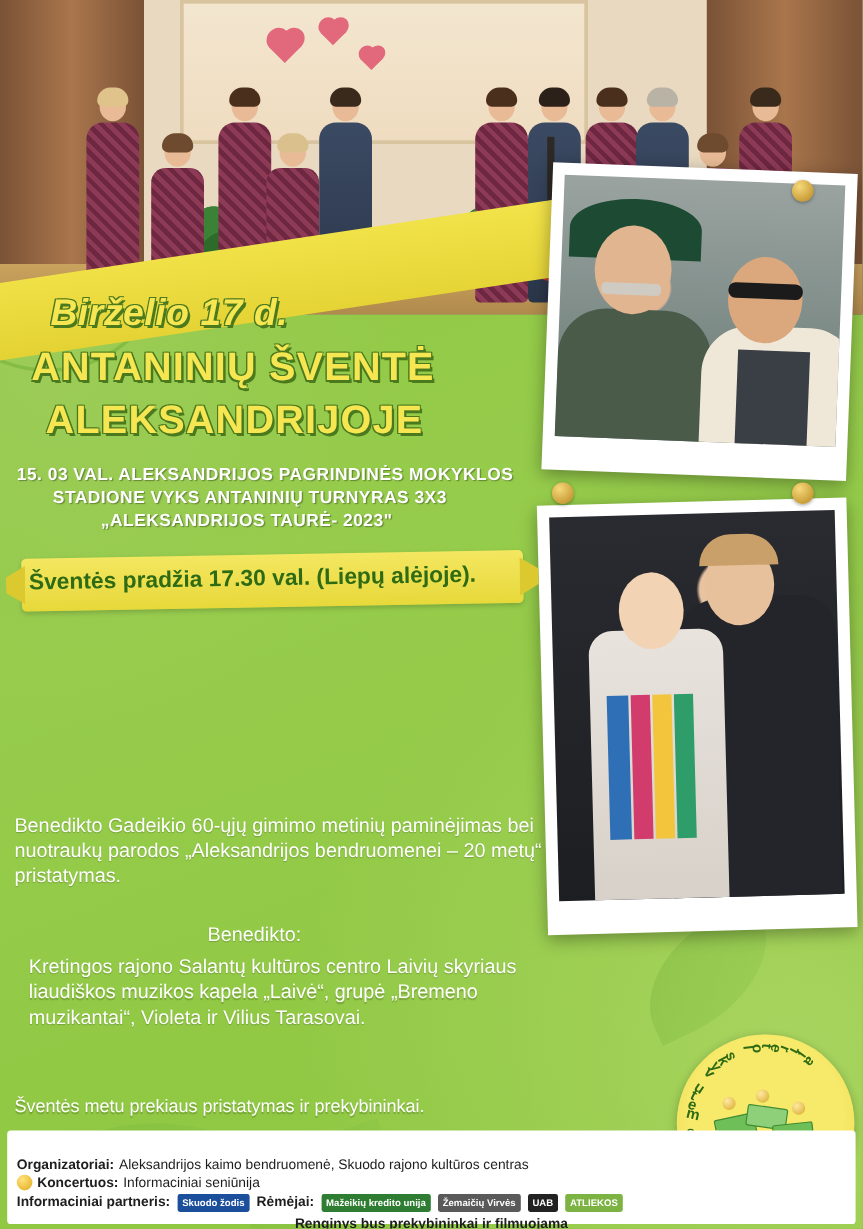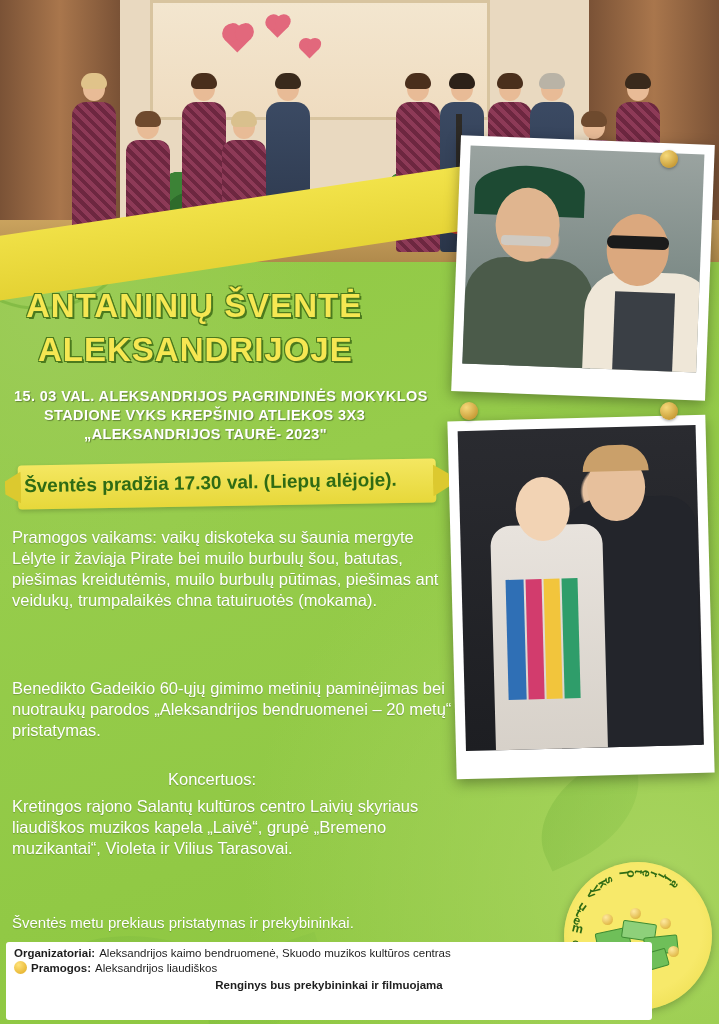--- a/index.html
+++ b/index.html
@@ -220,21 +220,21 @@
     position: absolute;
     color: #ffffff;
     font-size: 16.5px;
     line-height: 21px;
     width: 440px;
     text-shadow: 0 1px 1px rgba(0,0,0,.22);
   }
   #p-kids { left: 12px; top: 527px; }
   #p-bened { left: 12px; top: 678px; }
   #p-concert-label { left: 12px; top: 769px; width: 400px; text-align: center; font-size: 16.5px; }
-  #p-concert { left: 12px; top: 796px; }
+  #p-concert { left: 24px; top: 796px; }
   #p-trade { left: 12px; top: 912px; font-size: 15px; }
 
   
   #lottery {
     position: absolute;
     left: 564px; top: 862px;
     width: 148px; height: 148px;
     border-radius: 50%;
     background: radial-gradient(circle at 50% 45%, #f7e96a 0 58%, #e8d945 100%);
     box-shadow: 0 2px 8px rgba(0,0,0,.25);
@@ -260,24 +260,24 @@
     position: absolute;
     left: 50%; top: 50%;
     transform-origin: 0 0;
     white-space: pre;
   }
 
   
   #footer {
     position: absolute;
     left: 6px; bottom: 4px;
-    width: 646px; height: 78px;
+    width: 707px; height: 78px;
     background: #ffffff;
     border-radius: 3px;
-    padding: 4px 8px;
+    padding: 22px 8px;
     font-size: 11.5px;
     color: #1e1e1e;
     line-height: 14.5px;
   }
   #footer b { font-weight: bold; }
   .f-row { display: flex; align-items: center; gap: 4px; flex-wrap: wrap; }
   .f-line3 { display: flex; align-items: center; gap: 6px; margin-top: 2px; }
   .logo {
     display: inline-block; height: 15px; border-radius: 2px;
     font-size: 8px; color: #fff; padding: 1px 4px; line-height: 13px;
@@ -424,36 +424,36 @@
       <div class="p-shape" style="left:40px;top:36px;width:86px;height:110px;background:#e8d49a;border-radius:44px 44px 30px 30px;opacity:.75;z-index:-1;"></div>
     </div>
   </div>
 
   <div class="gold-dot" style="left:660px;top:150px;"></div>
   <div class="gold-dot" style="left:660px;top:402px;"></div>
   <div class="gold-dot" style="left:460px;top:402px;"></div>
 
   <div id="content">
 
+    <div class="headline" id="h-date">Birželio 17 d.</div>
     <div class="headline" id="h-title1">ANTANINIŲ ŠVENTĖ</div>
     <div class="headline" id="h-title2">ALEKSANDRIJOJE</div>
 
     <div class="subline" id="s1">15. 03 VAL. ALEKSANDRIJOS PAGRINDINĖS MOKYKLOS</div>
-    <div class="subline" id="s2">STADIONE VYKS KREPŠINIO ATLIEKOS 3X3</div>
+    <div class="subline" id="s2">STADIONE VYKS ANTANINIŲ TURNYRAS 3X3</div>
     <div class="subline" id="s3">„ALEKSANDRIJOS TAURĖ- 2023"</div>
 
     <div id="start-banner">
       <div class="tail-l"></div>
         <div class="tail-r"></div>
     </div>
     <div id="start-text">Šventės pradžia 17.30 val. (Liepų alėjoje).</div>
 
-    <div class="body-text" id="p-kids">Pramogos vaikams: vaikų diskoteka su šaunia mergyte Lėlyte ir žaviąja Pirate bei muilo burbulų šou, batutas, piešimas kreidutėmis, muilo burbulų pūtimas, piešimas ant veidukų, trumpalaikės chna tatuiruotės (mokama).</div>
     <div class="body-text" id="p-bened">Benedikto Gadeikio 60-ųjų gimimo metinių paminėjimas bei nuotraukų parodos „Aleksandrijos bendruomenei – 20 metų“ pristatymas.</div>
-    <div class="body-text" id="p-concert-label">Koncertuos:</div>
+    <div class="body-text" id="p-concert-label">Benedikto:</div>
     <div class="body-text" id="p-concert">Kretingos rajono Salantų kultūros centro Laivių skyriaus liaudiškos muzikos kapela „Laivė“, grupė „Bremeno muzikantai“, Violeta ir Vilius Tarasovai.</div>
     <div class="body-text" id="p-trade">Šventės metu prekiaus pristatymas ir prekybininkai.</div>
   </div>
 
   <div id="lottery">
     <div class="money">
       <div class="bill" style="left:6px;top:28px;transform:rotate(-12deg);"></div>
       <div class="bill b2" style="left:32px;top:20px;transform:rotate(8deg);"></div>
       <div class="bill" style="left:54px;top:34px;transform:rotate(-6deg);"></div>
       <div class="bill b2" style="left:18px;top:46px;transform:rotate(14deg);"></div>
@@ -491,23 +491,32 @@
         <span style="transform: rotate(21.12deg) translate(0px, -66px) rotate(90deg);">r</span>
         <span style="transform: rotate(28.08deg) translate(0px, -66px) rotate(90deg);">i</span>
         <span style="transform: rotate(35.04deg) translate(0px, -66px) rotate(90deg);">j</span>
         <span style="transform: rotate(42deg) translate(0px, -66px) rotate(90deg);">a</span>
       </div>
   </div>
 
   <div id="footer">
     <div class="f-row">
       <b>Organizatoriai:</b>
-      <span>Aleksandrijos kaimo bendruomenė, Skuodo muzikos kultūros centras</span>
+      <span>Aleksandrijos kaimo bendruomenė, Skuodo rajono kultūros centras</span>
     </div>
     <div class="f-row">
       <span class="emoji-badge"></span>
-      <b>Pramogos:</b>
-      <span>Aleksandrijos liaudiškos</span>
+      <b>Koncertuos:</b>
+      <span>Informaciniai seniūnija</span>
+    </div>
+    <div class="f-line3">
+      <b>Informaciniai partneris:</b>
+      <span class="logo blue">Skuodo žodis</span>
+      <b>Rėmėjai:</b>
+      <span class="logo green">Mažeikių kredito unija</span>
+      <span class="logo grey">Žemaičių Virvės</span>
+      <span class="logo dark">UAB</span>
+      <span class="logo lime">ATLIEKOS</span>
     </div>
     <div id="f-last">Renginys bus prekybininkai ir filmuojama</div>
   </div>
 
 </div>
 
 </body></html>

